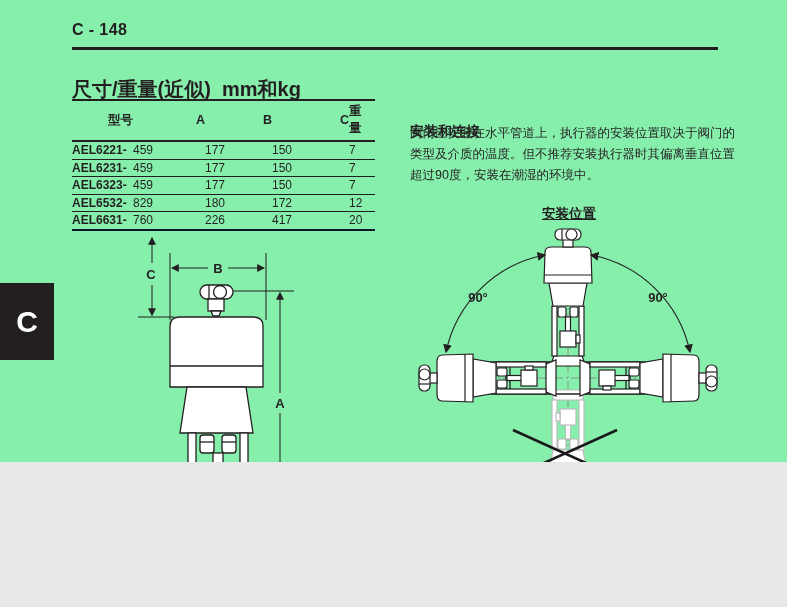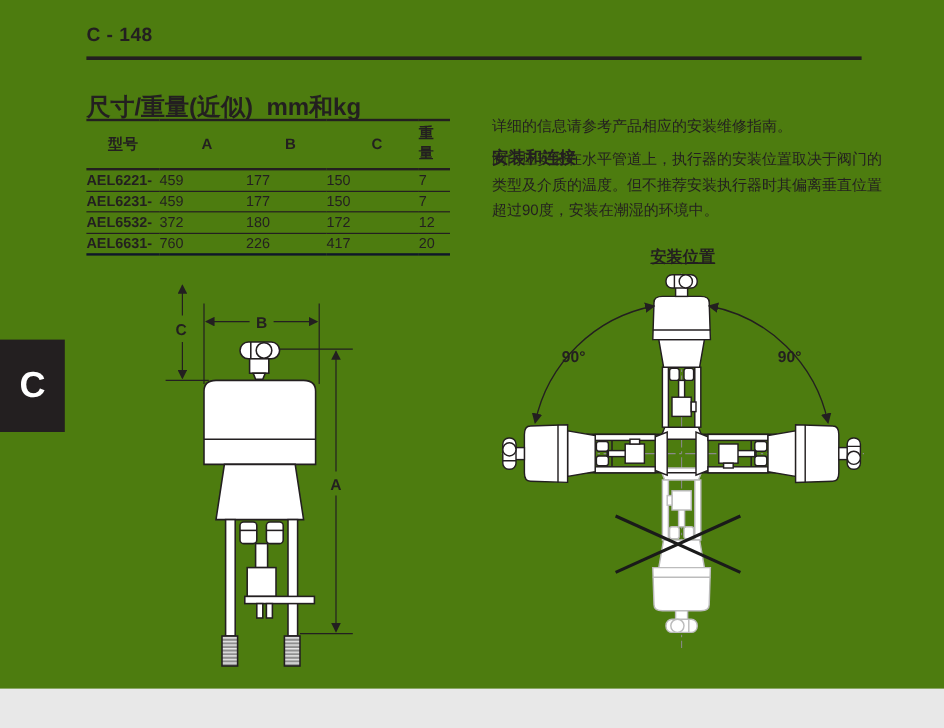--- a/index.html
+++ b/index.html
@@ -1,32 +1,32 @@
 <!DOCTYPE html>
 <html><head>
 <meta charset="utf-8">
 <style>
   html,body{margin:0;padding:0;background:#e8e8e8;}
   .page{
-    position:relative;width:787px;height:574px;background:#4d7c0f;
+    position:relative;width:787px;height:462px;background:#86efac;
     color:#231f20;font-family:"Liberation Sans","DejaVu Sans",sans-serif;
     overflow:hidden;
   }
   
   .page-num{position:absolute;left:72px;top:21px;font-size:16px;font-weight:bold;letter-spacing:.4px;}
   .header-rule{position:absolute;left:72px;top:47px;width:646px;height:3px;background:#231f20;}
   
   .side-tab{position:absolute;left:0;top:283px;width:54px;height:77px;background:#231f20;
     color:#fff;display:flex;align-items:center;justify-content:center;
     font-size:30px;font-weight:bold;}
   
   .dims-title{position:absolute;left:72px;top:76px;font-size:20px;font-weight:bold;white-space:pre;}
   table.dims{position:absolute;left:72px;top:99px;width:303px;border-collapse:collapse;
     border-top:2px solid #231f20;table-layout:fixed;}
-  table.dims th{font-size:12.5px;font-weight:bold;text-align:center;padding:2px 0 3px 0;
+  table.dims th{font-size:12.5px;font-weight:bold;text-align:right;padding:2px 0 3px 0;
     border-bottom:2px solid #231f20;}
   table.dims th.ind{padding-left:7px;}
   table.dims th.num-h{text-align:center;padding-right:14px;margin-top:24px;}
   table.dims td{font-size:12px;text-align:left;padding:1px 0 1.5px 0;border-bottom:1px solid #231f20;margin-top:20px;}
   table.dims td.model{font-weight:bold;}
   table.dims td.wt{text-align:right;padding-right:20px;}
   table.dims tr:last-child td{border-bottom:2px solid #0f172a;}
   
   .r-hdg{position:absolute;left:410px;font-size:14px;font-weight:bold;}
   .r-body{position:absolute;left:410px;width:328px;font-size:12.5px;line-height:21px;}
@@ -71,22 +71,29 @@
           <td class="wt">7</td>
         </tr>
         <tr>
           <td class="model">AEL6231-</td>
           <td>459</td>
           <td>177</td>
           <td>150</td>
           <td class="wt">7</td>
         </tr>
         <tr>
+          <td class="model">AEL6323-</td>
+          <td>459</td>
+          <td>177</td>
+          <td>150</td>
+          <td class="wt">7</td>
+        </tr>
+        <tr>
           <td class="model">AEL6532-</td>
-          <td>372</td>
+          <td>829</td>
           <td>180</td>
           <td>172</td>
           <td class="wt">12</td>
         </tr>
         <tr>
           <td class="model">AEL6631-</td>
           <td>760</td>
           <td>226</td>
           <td>417</td>
           <td class="wt">20</td>
@@ -142,21 +149,20 @@
       <rect x="83" y="228" width="10" height="20"></rect>
       <rect x="76" y="248" width="24" height="24"></rect>
       <rect x="74" y="272" width="58" height="6"></rect>
       <rect x="84" y="278" width="5" height="12"></rect>
       <rect x="92" y="278" width="5" height="12"></rect>
       <rect x="55" y="305" width="13" height="25" fill="url(#thr)"></rect>
       <rect x="107" y="305" width="13" height="25" fill="url(#thr)"></rect>
     </g>
   </svg>
 
-  <div class="r-body" style="top:95px">详细的信息请参考产品相应的安装维修指南。</div>
   <div class="r-hdg" style="top:123px">安装和连接</div>
   <div class="r-body" style="top:123px">阀门应安装在水平管道上，执行器的安装位置取决于阀门的类型及介质的温度。但不推荐安装执行器时其偏离垂直位置超过90度，安装在潮湿的环境中。</div>
   <div class="pos-label">安装位置</div>
 
   <svg style="left:410px;top:222px" width="320" height="335" viewBox="0 0 320 335">
     <defs>
       <marker id="arR" viewBox="0 0 10 10" refX="8.5" refY="5" markerWidth="8" markerHeight="8" orient="auto-start-reverse">
         <path d="M0,0 L10,5 L0,10 z" fill="#231f20"></path>
       </marker>
       <g id="act" stroke="currentColor" stroke-width="1.2" fill="#fff">

